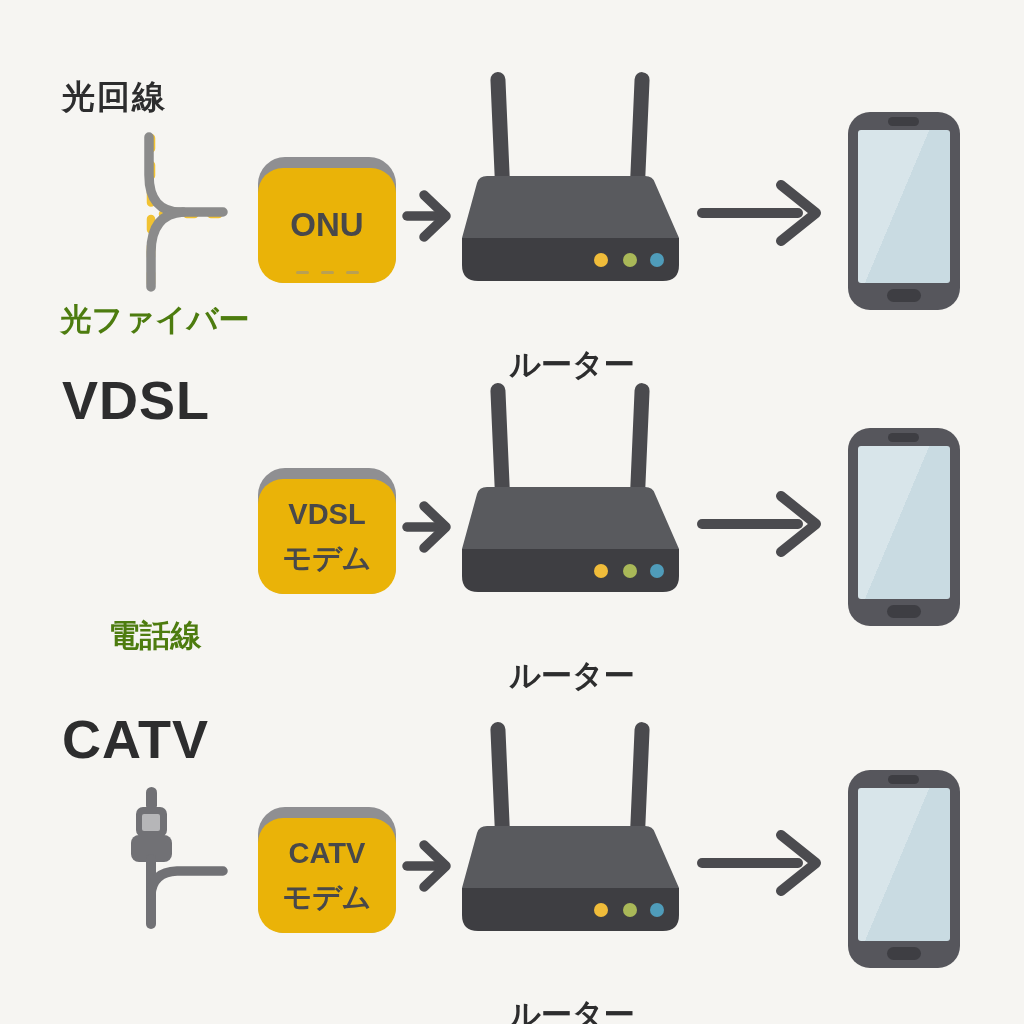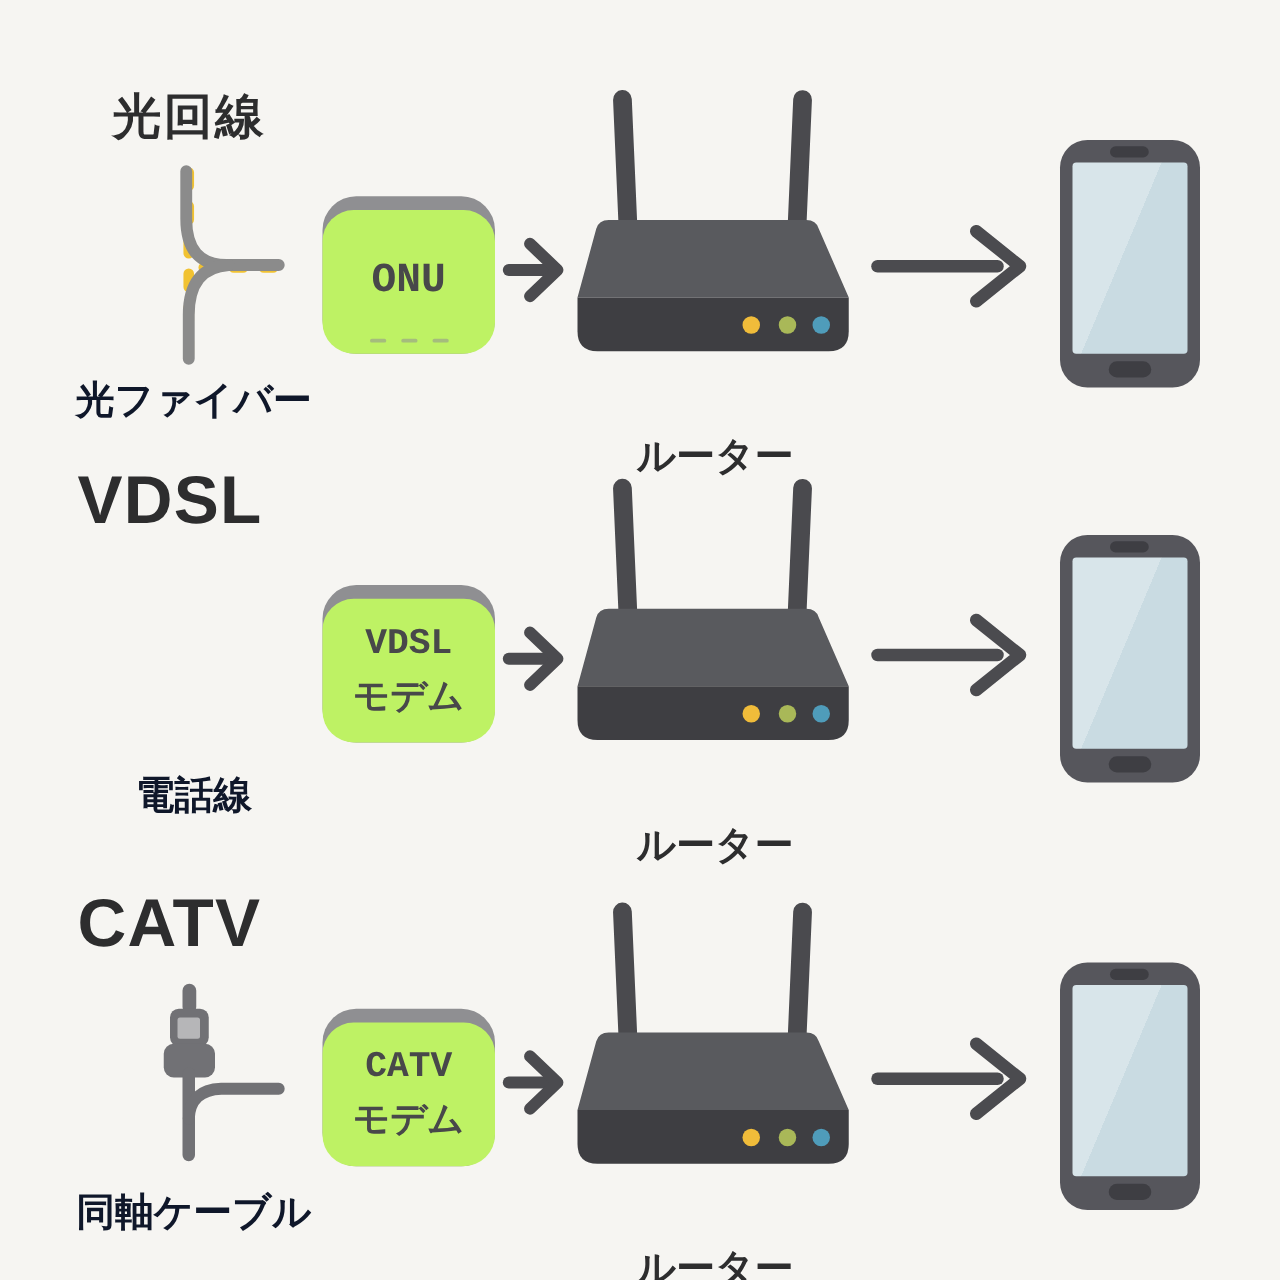--- a/index.html
+++ b/index.html
@@ -9,44 +9,44 @@
   }
   .row{position:absolute;left:0;width:1024px;height:340px;}
   .row1{top:0;}
   .row2{top:311px;}
   .row3{top:650px;padding-left:47px;}
 
   .title{
     position:absolute;left:62px;top:58px;height:62px;display:flex;align-items:flex-end;
     font-weight:900;color:#2d2d2e;letter-spacing:2px;white-space:nowrap;
   }
-  .title-jp{font-size:39px;margin-left:28px;}
+  .title-jp{font-size:33px;}
   .title-latin{font-size:54px;font-weight:800;letter-spacing:1px;}
 
   .source-label{
     position:absolute;left:5px;width:300px;top:299px;text-align:center;
-    font-size:31px;font-weight:800;color:#0f172a;white-space:nowrap;
+    font-size:31px;font-weight:800;color:#4d7c0f;white-space:nowrap;
   }
   .row2 .source-label{top:304px;font-family:Liberation Mono, monospace;}
 
   .router-label{
     position:absolute;left:472px;width:200px;top:300px;text-align:center;
     font-size:31px;font-weight:800;color:#2d2d2e;white-space:nowrap;margin-top:44px;
   }
 
   .icon-svg{position:absolute;}
   .fiber-icon{left:125px;top:130px;}
   .phoneline-icon{left:125px;top:441px;margin-top:-311px;top:130px;}
   .coax-icon{left:115px;top:133px;}
 
   .modem{position:absolute;left:258px;top:157px;width:138px;height:126px;}
   .modem-back{position:absolute;left:0;top:0;right:0;bottom:0;background:#8f8f92;border-radius:27px;}
   .modem-face{
-    position:absolute;left:0;right:0;top:11px;bottom:0;background:#bef264;border-radius:25px;
-    display:flex;flex-direction:column;align-items:center;justify-content:center;font-family:Liberation Mono, monospace;
+    position:absolute;left:0;right:0;top:11px;bottom:0;background:#eab308;border-radius:25px;
+    display:flex;flex-direction:column;align-items:center;justify-content:center;
   }
   .modem-line{font-size:29px;font-weight:800;color:#48484a;line-height:1.5;white-space:nowrap;}
   .row1 .modem-line{font-size:33px;line-height:1.1;}
   .modem-ports{position:absolute;left:0;right:0;bottom:9px;display:flex;justify-content:center;gap:12px;}
   .modem-ports span{width:13px;height:3px;border-radius:2px;background:#8f8f92;opacity:.55;}
 
   .arrow-small{left:400px;top:186px;}
   .arrow-long{left:695px;top:178px;}
   .router{left:455px;top:62px;}
   .phone{left:845px;top:110px;}
@@ -164,21 +164,20 @@
     <div class="title title-latin">CATV</div>
 
     <svg class="icon-svg coax-icon" width="130" height="150" viewBox="0 0 130 150">
       <rect x="31" y="4" width="11" height="24" rx="5.5" fill="#717175"></rect>
       <rect x="21" y="24" width="31" height="30" rx="7" fill="#717175"></rect>
       <rect x="27" y="31" width="18" height="17" rx="2" fill="#b6b6b8"></rect>
       <rect x="16" y="52" width="41" height="27" rx="8" fill="#717175"></rect>
       <path d="M36,76 V141" fill="none" stroke="#717175" stroke-width="10" stroke-linecap="round"></path>
       <path d="M36,112 Q37,89 62,88 L108,88" fill="none" stroke="#717175" stroke-width="9.5" stroke-linecap="round"></path>
     </svg>
-    <div class="source-label">同軸ケーブル</div>
 
     <div class="modem">
       <div class="modem-back"></div>
       <div class="modem-face">
         <div class="modem-line">CATV</div>
         <div class="modem-line">モデム</div>
       </div>
     </div>
 
     <svg class="icon-svg arrow-small" width="60" height="60" viewBox="0 0 60 60">

